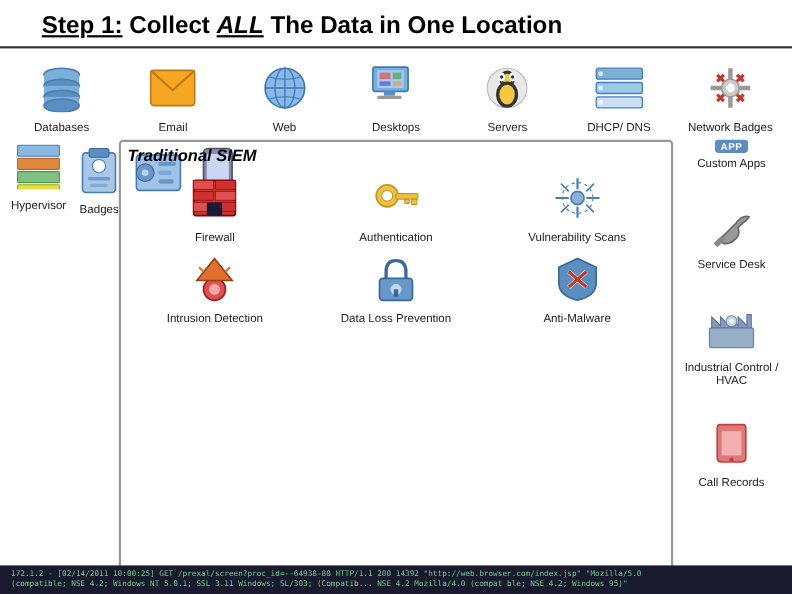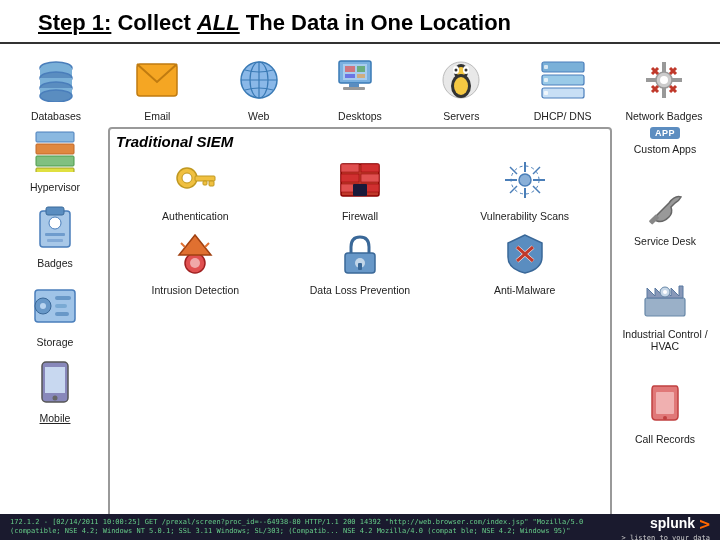--- a/index.html
+++ b/index.html
@@ -68,21 +68,21 @@
     
     .content-area {
       display: flex;
       flex: 1;
       gap: 8px;
     }
 
     
     .left-col {
       display: flex;
-      flex-direction: column;
+      flex-direction: row;
       width: 90px;
       gap: 6px;
     }
 
     
     .siem-box {
       flex: 1;
       border: 2px solid #999;
       border-radius: 4px;
       padding: 4px 6px;
@@ -372,48 +372,48 @@
         <span class="icon-label">Mobile</span>
       </div>
     </div>
 
     <div class="siem-box">
       <div class="siem-title">Traditional SIEM</div>
       <div class="siem-grid">
 
         <div class="siem-item">
           <div class="icon-img">
+            <svg width="46" height="40" viewBox="0 0 46 40">
+              <rect x="4" y="4" width="38" height="32" rx="2" fill="#c0392b" stroke="#8b0000" stroke-width="1.5"></rect>
+
+              <rect x="4" y="4" width="18" height="8" rx="0" fill="#e05050" stroke="#8b0000" stroke-width="0.5"></rect>
+              <rect x="24" y="4" width="18" height="8" rx="0" fill="#d03030" stroke="#8b0000" stroke-width="0.5"></rect>
+              <rect x="4" y="14" width="18" height="8" rx="0" fill="#d03030" stroke="#8b0000" stroke-width="0.5"></rect>
+              <rect x="24" y="14" width="18" height="8" rx="0" fill="#e05050" stroke="#8b0000" stroke-width="0.5"></rect>
+              <rect x="4" y="24" width="18" height="8" rx="0" fill="#e05050" stroke="#8b0000" stroke-width="0.5"></rect>
+              <rect x="24" y="24" width="18" height="8" rx="0" fill="#d03030" stroke="#8b0000" stroke-width="0.5"></rect>
+
+              <rect x="16" y="24" width="14" height="12" rx="1" fill="#1a1a3a"></rect>
+            </svg>
+          </div>
+          <span class="icon-label">Firewall</span>
+        </div>
+
+        <div class="siem-item">
+          <div class="icon-img">
             <svg width="44" height="40" viewBox="0 0 44 40">
 
               <circle cx="14" cy="18" r="10" fill="#f0c040" stroke="#c09820" stroke-width="1.5"></circle>
               <circle cx="14" cy="18" r="5" fill="#fff" stroke="#c09820" stroke-width="1"></circle>
               <rect x="22" y="16" width="20" height="5" rx="1" fill="#f0c040" stroke="#c09820" stroke-width="1"></rect>
               <rect x="36" y="21" width="5" height="5" rx="1" fill="#f0c040" stroke="#c09820" stroke-width="1"></rect>
               <rect x="30" y="21" width="4" height="4" rx="1" fill="#f0c040" stroke="#c09820" stroke-width="1"></rect>
             </svg>
           </div>
           <span class="icon-label">Authentication</span>
-        </div>
-
-        <div class="siem-item">
-          <div class="icon-img">
-            <svg width="46" height="40" viewBox="0 0 46 40">
-              <rect x="4" y="4" width="38" height="32" rx="2" fill="#c0392b" stroke="#8b0000" stroke-width="1.5"></rect>
-
-              <rect x="4" y="4" width="18" height="8" rx="0" fill="#e05050" stroke="#8b0000" stroke-width="0.5"></rect>
-              <rect x="24" y="4" width="18" height="8" rx="0" fill="#d03030" stroke="#8b0000" stroke-width="0.5"></rect>
-              <rect x="4" y="14" width="18" height="8" rx="0" fill="#d03030" stroke="#8b0000" stroke-width="0.5"></rect>
-              <rect x="24" y="14" width="18" height="8" rx="0" fill="#e05050" stroke="#8b0000" stroke-width="0.5"></rect>
-              <rect x="4" y="24" width="18" height="8" rx="0" fill="#e05050" stroke="#8b0000" stroke-width="0.5"></rect>
-              <rect x="24" y="24" width="18" height="8" rx="0" fill="#d03030" stroke="#8b0000" stroke-width="0.5"></rect>
-
-              <rect x="16" y="24" width="14" height="12" rx="1" fill="#1a1a3a"></rect>
-            </svg>
-          </div>
-          <span class="icon-label">Firewall</span>
         </div>
 
         <div class="siem-item">
           <div class="icon-img">
             <svg width="44" height="40" viewBox="0 0 44 40">
 
               <circle cx="22" cy="20" r="6" fill="#8ab0d8" stroke="#4a7eb8" stroke-width="1.5"></circle>
               <line x1="2" y1="20" x2="14" y2="20" stroke="#4a7eb8" stroke-width="2"></line>
               <line x1="30" y1="20" x2="42" y2="20" stroke="#4a7eb8" stroke-width="2"></line>
               <line x1="22" y1="2" x2="22" y2="12" stroke="#4a7eb8" stroke-width="2"></line>
@@ -517,20 +517,13 @@
         <span class="icon-label">Call Records</span>
       </div>
 
     </div>
 
   </div>
 </div>
 
 <div class="footer">
   <div class="footer-text">172.1.2 - [02/14/2011 10:00:25] GET /prexal/screen?proc_id=--64938-80  HTTP/1.1 200 14392 "http://web.browser.com/index.jsp" "Mozilla/5.0 (compatible; NSE 4.2; Windows NT 5.0.1; SSL 3.11 Windows; SL/303; (Compatib... NSE 4.2 Mozilla/4.0 (compat ble; NSE 4.2; Windows 95)"</div>
-  <div style="display:flex;flex-direction:column;align-items:flex-end;min-width:80px;">
-    <div class="splunk-logo">
-      <span style="color:#fff;font-weight:bold;font-size:14px;font-family:Arial;">splunk</span>
-        <span class="splunk-gt">&gt;</span>
-    </div>
-    <div class="splunk-tagline">&gt; listen to your data</div>
-  </div>
 </div>
 
 </body></html>

